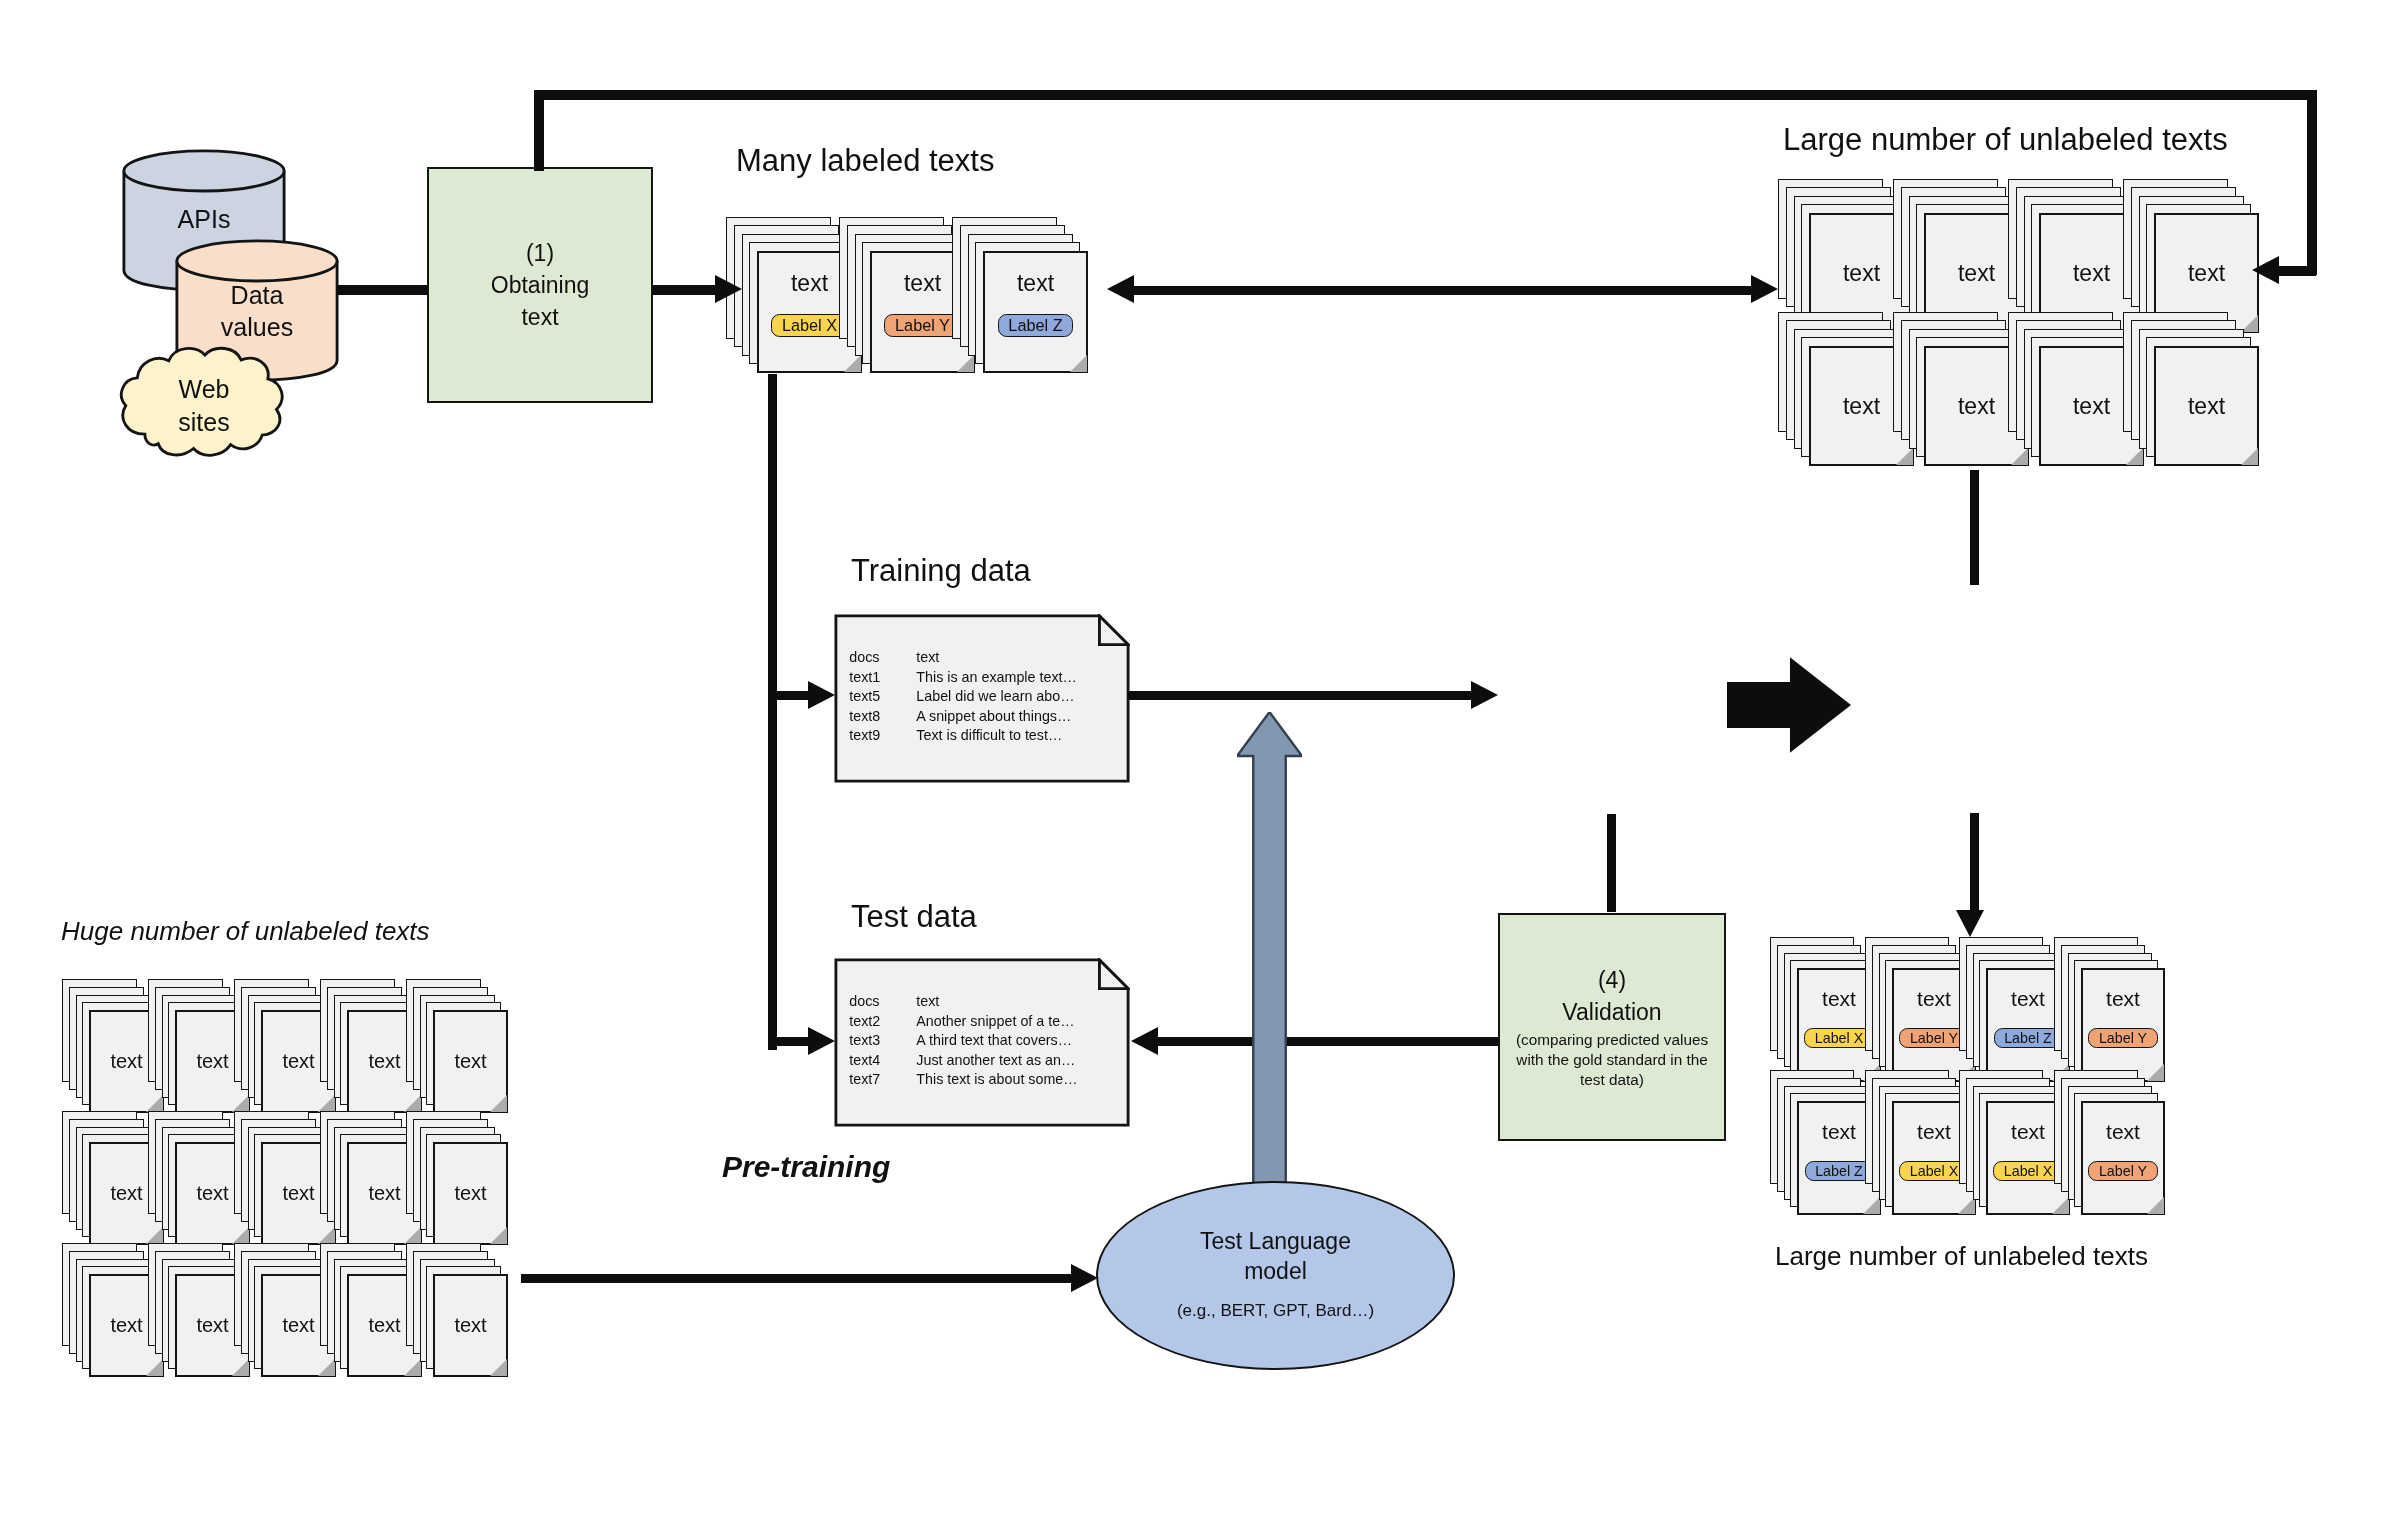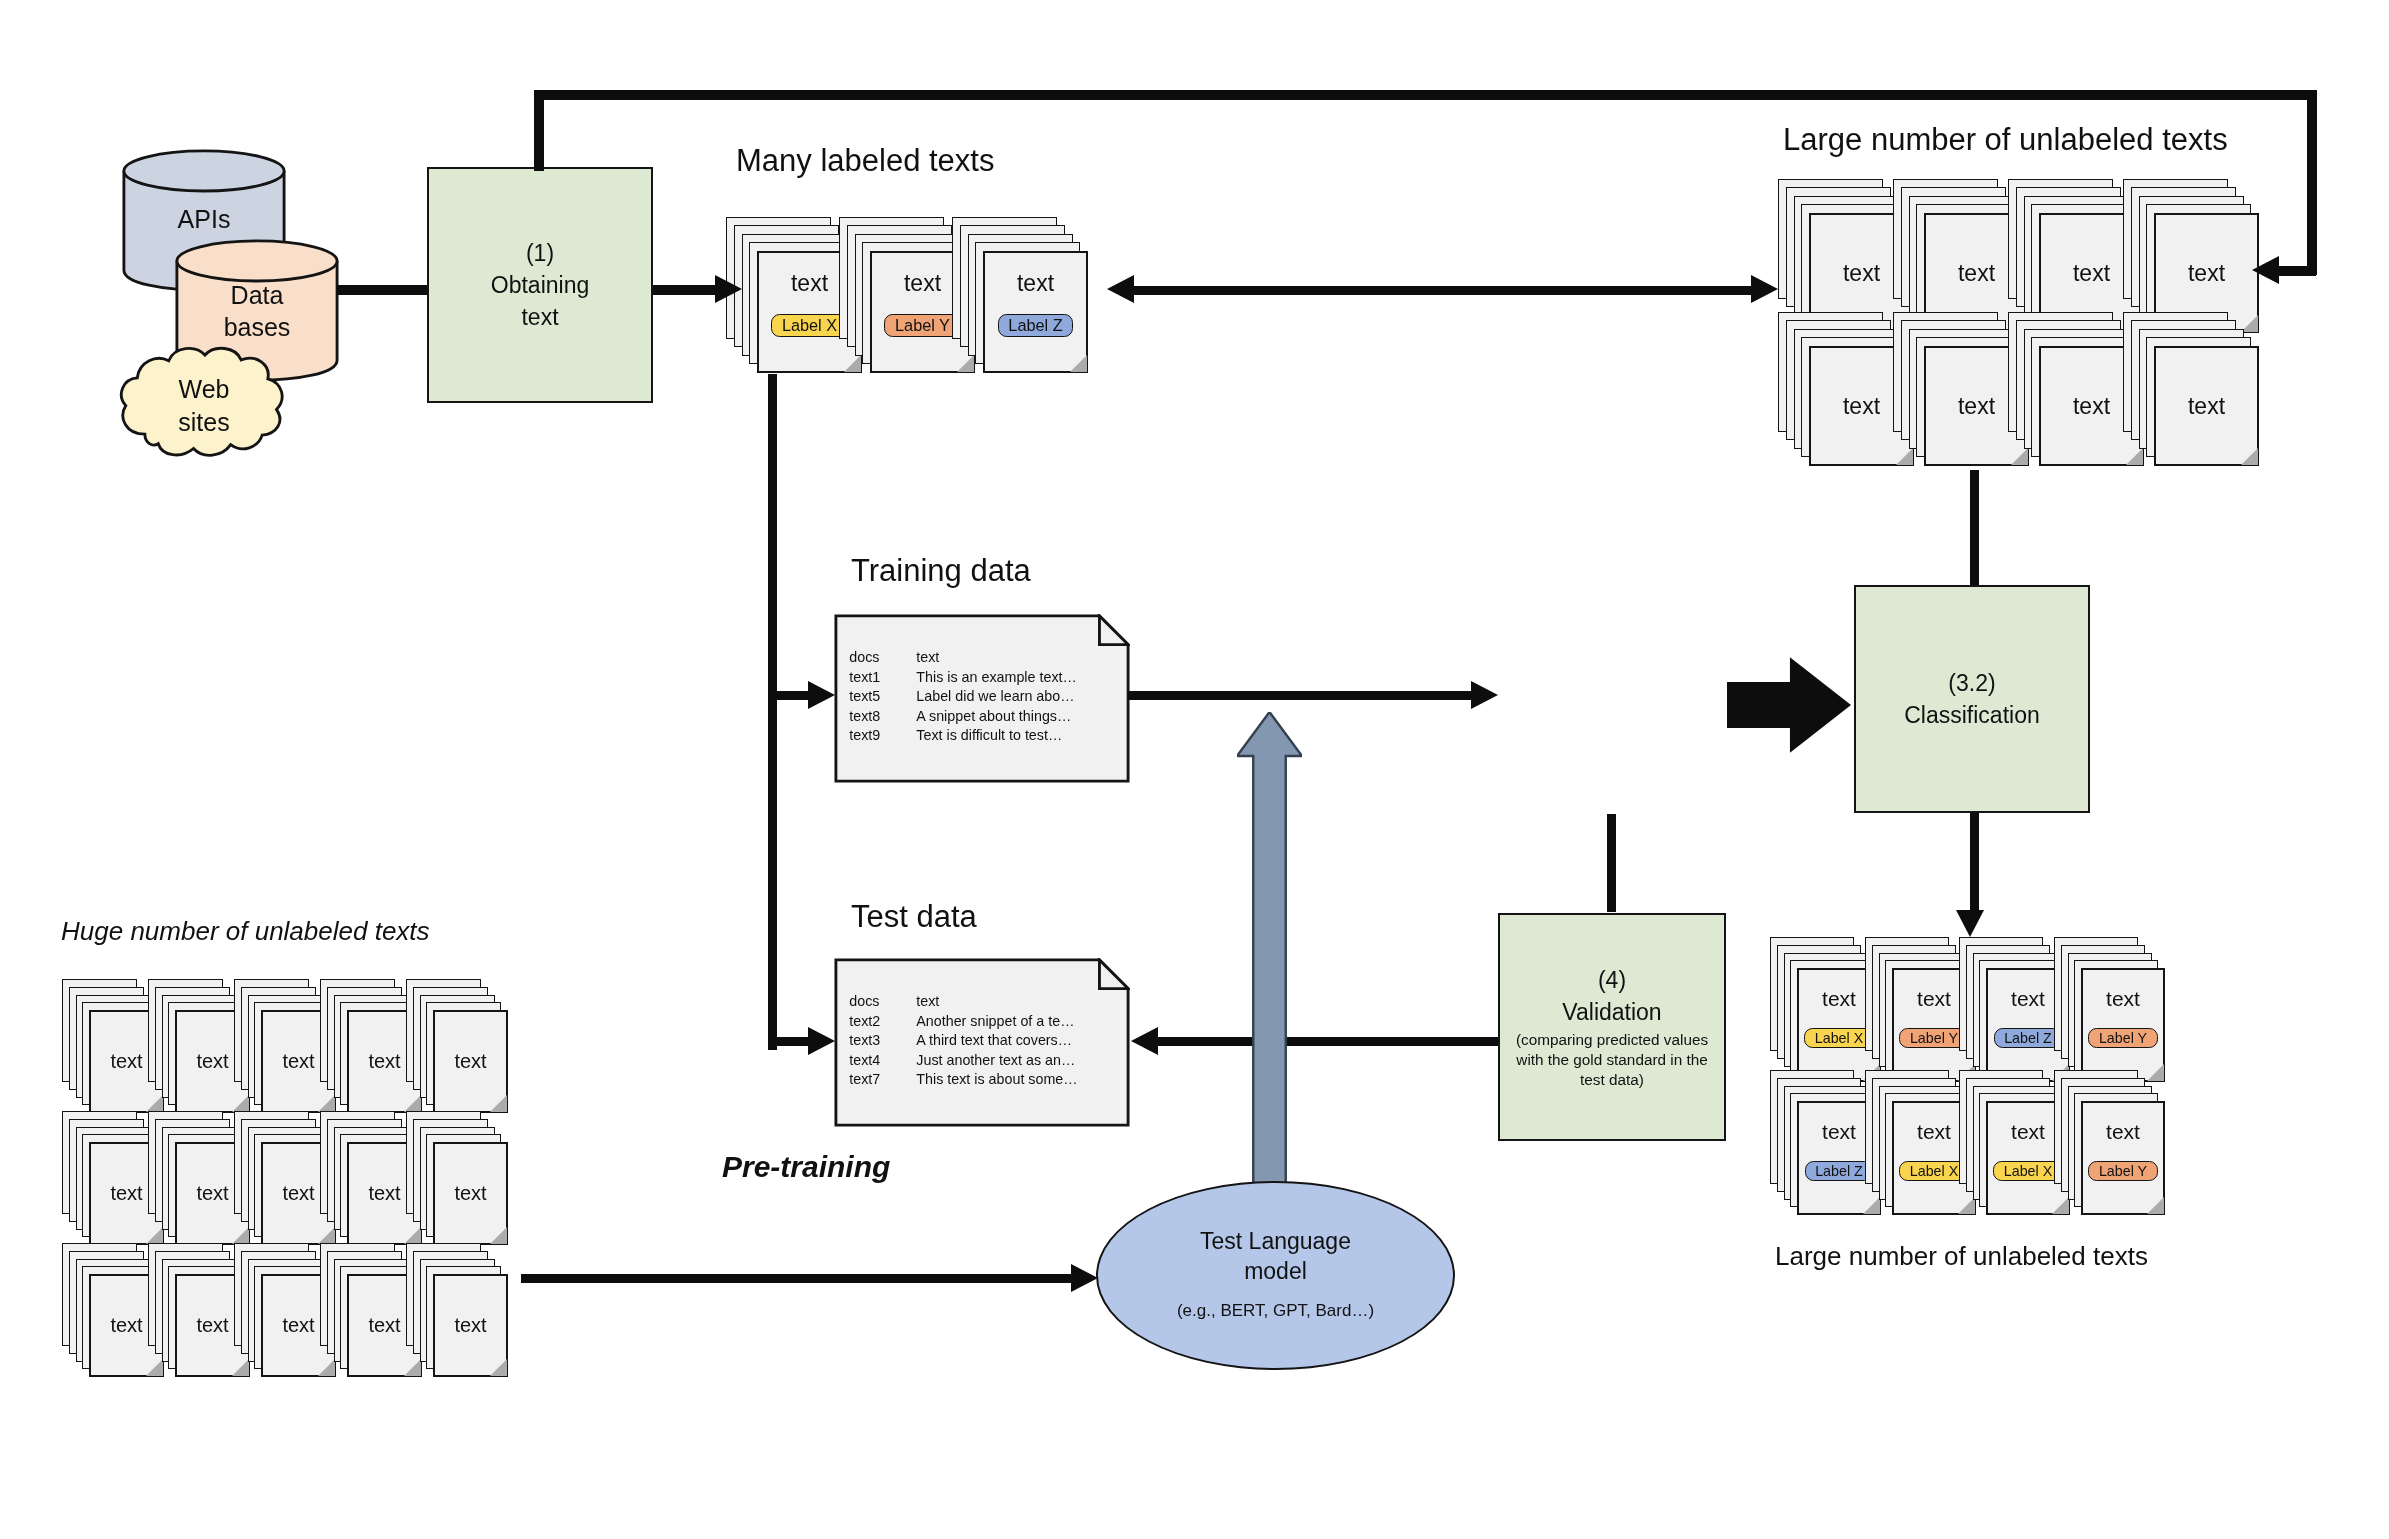--- a/index.html
+++ b/index.html
@@ -71,21 +71,21 @@
   <div class="srclabel" style="left:122px;top:203px;width:164px;">
     <span>APIs</span>
   </div>
 
   <svg class="srcsvg" style="left:175px;top:239px;" width="164" height="145" viewBox="0 0 172 152">
     <path class="cyl db-fill" d="M2,23 L2,127 C2,155 170,155 170,127 L170,23"></path>
     <ellipse class="cyl db-fill" cx="86" cy="23" rx="84" ry="21"></ellipse>
   </svg>
   <div class="srclabel" style="left:175px;top:279px;width:164px;">
     <div>Data</div>
-    <div>bases</div>
+    <div>values</div>
   </div>
 
   <svg class="srcsvg" style="left:113px;top:336px;" width="182" height="143" viewBox="0 0 190 150">
     <path class="cyl cloud-fill" d="M33,103 C13,103 5,86 13,73 C3,62 10,45 25,44 C27,27 45,19 58,26 C64,11 86,9 96,20 C106,9 128,11 134,25 C150,19 165,30 162,45 C177,49 182,66 171,77 C180,90 171,103 156,104 C152,117 135,123 123,114 C114,127 94,129 84,118 C71,129 51,126 47,113 C41,117 33,112 33,103 Z"></path>
   </svg>
   <div class="srclabel" style="left:113px;top:373px;width:182px;line-height:32.5px;">
     <div>Web</div>
     <div>sites</div>
   </div>
 
@@ -149,24 +149,20 @@
   <div class="ah right" style="left:1471px;top:681px;"></div>
 
   <div class="line" style="left:1158px;top:1037px;width:340px;height:8.6px;"></div>
   <div class="ah left" style="left:1131px;top:1027px;"></div>
 
 
   <svg class="figsvg" id="block-arrow" style="left:1727px;top:657px;" width="124" height="96" viewBox="0 0 130 100">
     <polygon points="0,26 66,26 66,0 130,50 66,100 66,74 0,74" fill="var(--line,#0d0d0d)"></polygon>
   </svg>
 
-  <div class="gbox" style="left:1854px;top:585px;width:236px;height:228px;">
-    <div>(3.2)</div>
-    <div>Classification</div>
-  </div>
 
   <div class="line" style="left:1607px;top:814px;width:8.6px;height:98px;"></div>
 
   <div class="gbox" style="left:1498px;top:913px;width:228px;height:228px;">
     <div>(4)</div>
     <div>Validation</div>
     <div class="note">(comparing predicted values with the gold standard in the test data)</div>
   </div>
 
   <div class="line" style="left:1970px;top:813px;width:8.6px;height:99px;"></div>

